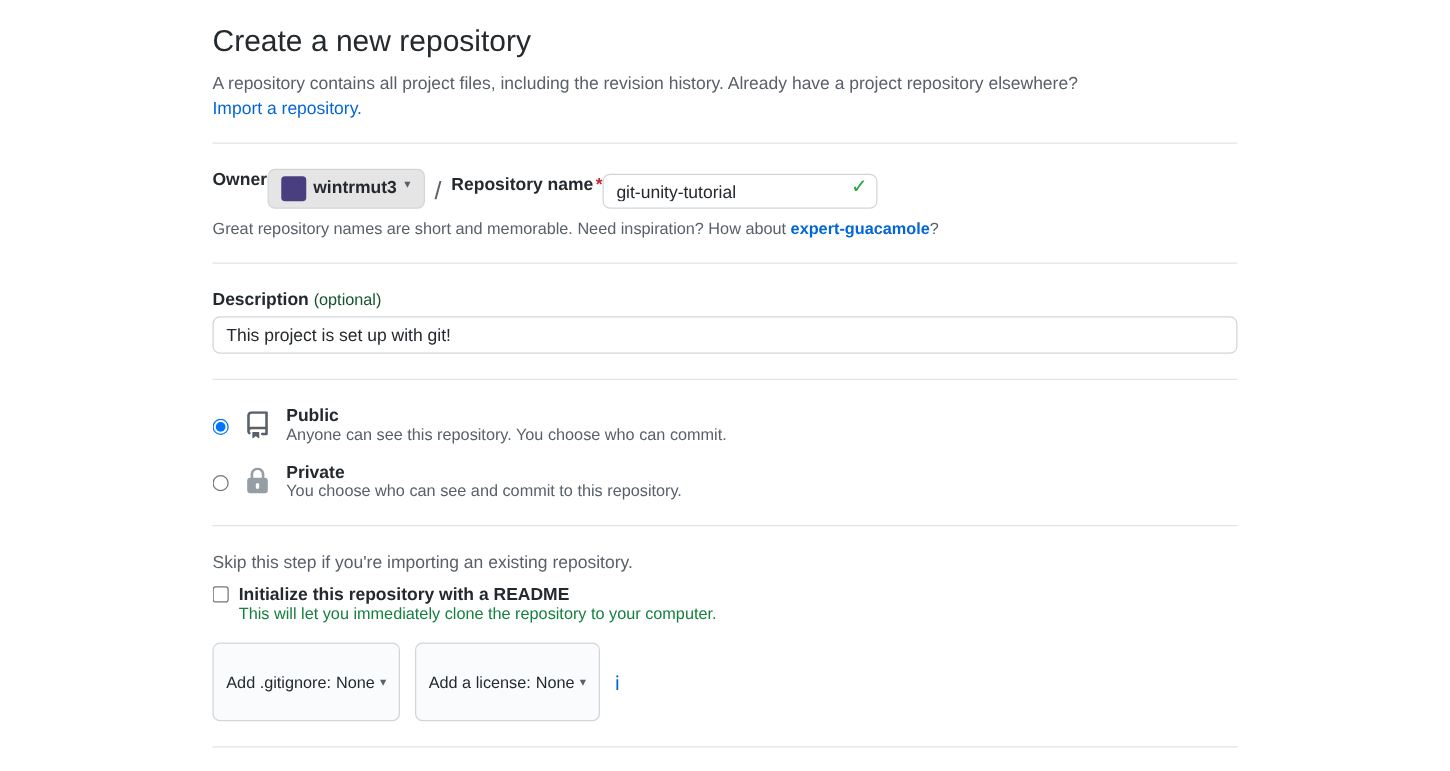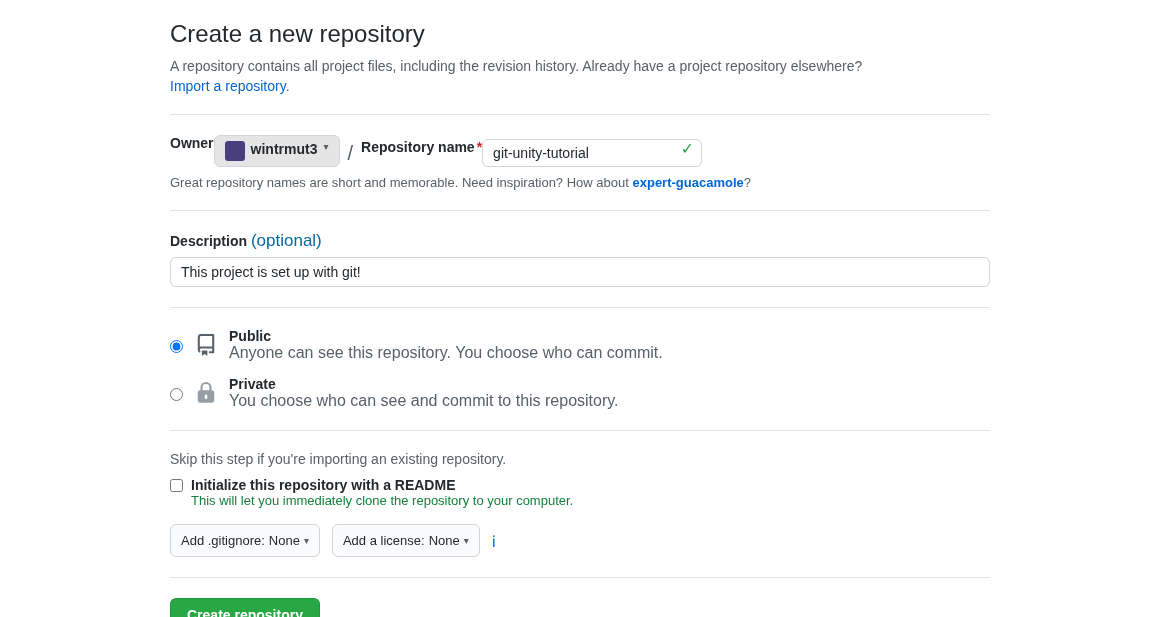--- a/index.html
+++ b/index.html
@@ -121,22 +121,22 @@
       font-weight: 600;
     }
     .desc-label {
       font-size: 14px;
       font-weight: 600;
       margin-bottom: 6px;
       color: #24292e;
     }
     .optional-text {
       font-weight: 400;
-      color: #0369a1;
-      font-size: 17px;
+      color: #14532d;
+      font-size: 13px;
     }
     .desc-input {
       width: 100%;
       padding: 6px 10px;
       border: 1px solid #d1d5da;
       border-radius: 6px;
       font-size: 14px;
       color: #24292e;
       outline: none;
     }
@@ -153,21 +153,21 @@
       margin-top: 3px;
       cursor: pointer;
       flex-shrink: 0;
     }
     .radio-title {
       font-weight: 600;
       font-size: 14px;
       color: #24292e;
     }
     .radio-desc {
-      font-size: 16px;
+      font-size: 13px;
       color: #586069;
     }
     .repo-icon {
       display: inline-block;
       width: 22px;
       height: 22px;
       flex-shrink: 0;
     }
     .skip-section {
       margin: 16px 0 8px 0;
@@ -199,21 +199,21 @@
     .dropdown-row {
       display: flex;
       gap: 12px;
       align-items: center;
       margin-bottom: 20px;
     }
     .select-dropdown {
       display: flex;
       align-items: center;
       gap: 4px;
-      padding: 8px 10px;
+      padding: 23px 10px;
       border: 1px solid #d1d5da;
       border-radius: 6px;
       background: #fafbfc;
       cursor: pointer;
       font-size: 13px;
       color: #24292e;
     }
     .select-dropdown .dd-arrow {
       font-size: 10px;
       color: #586069;

